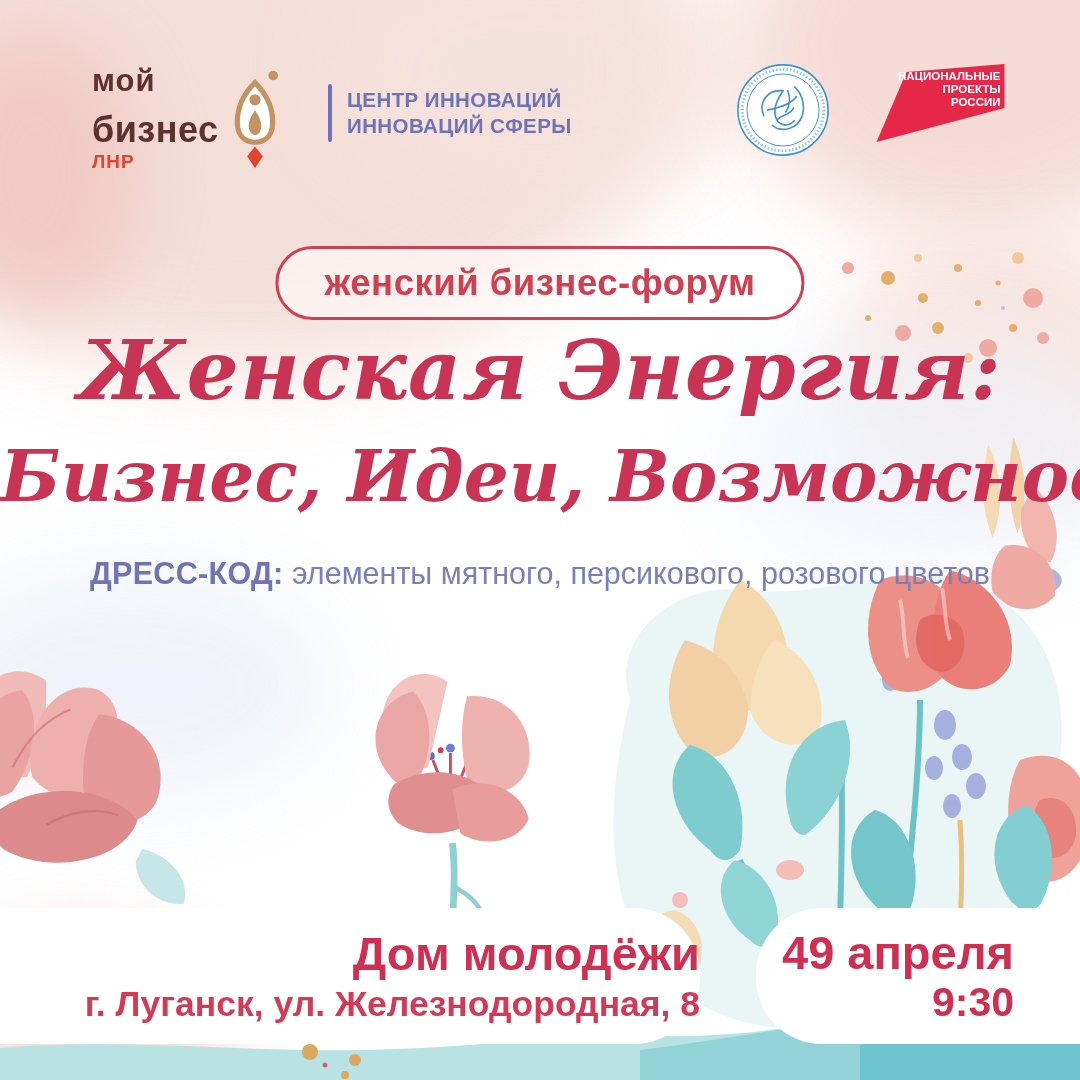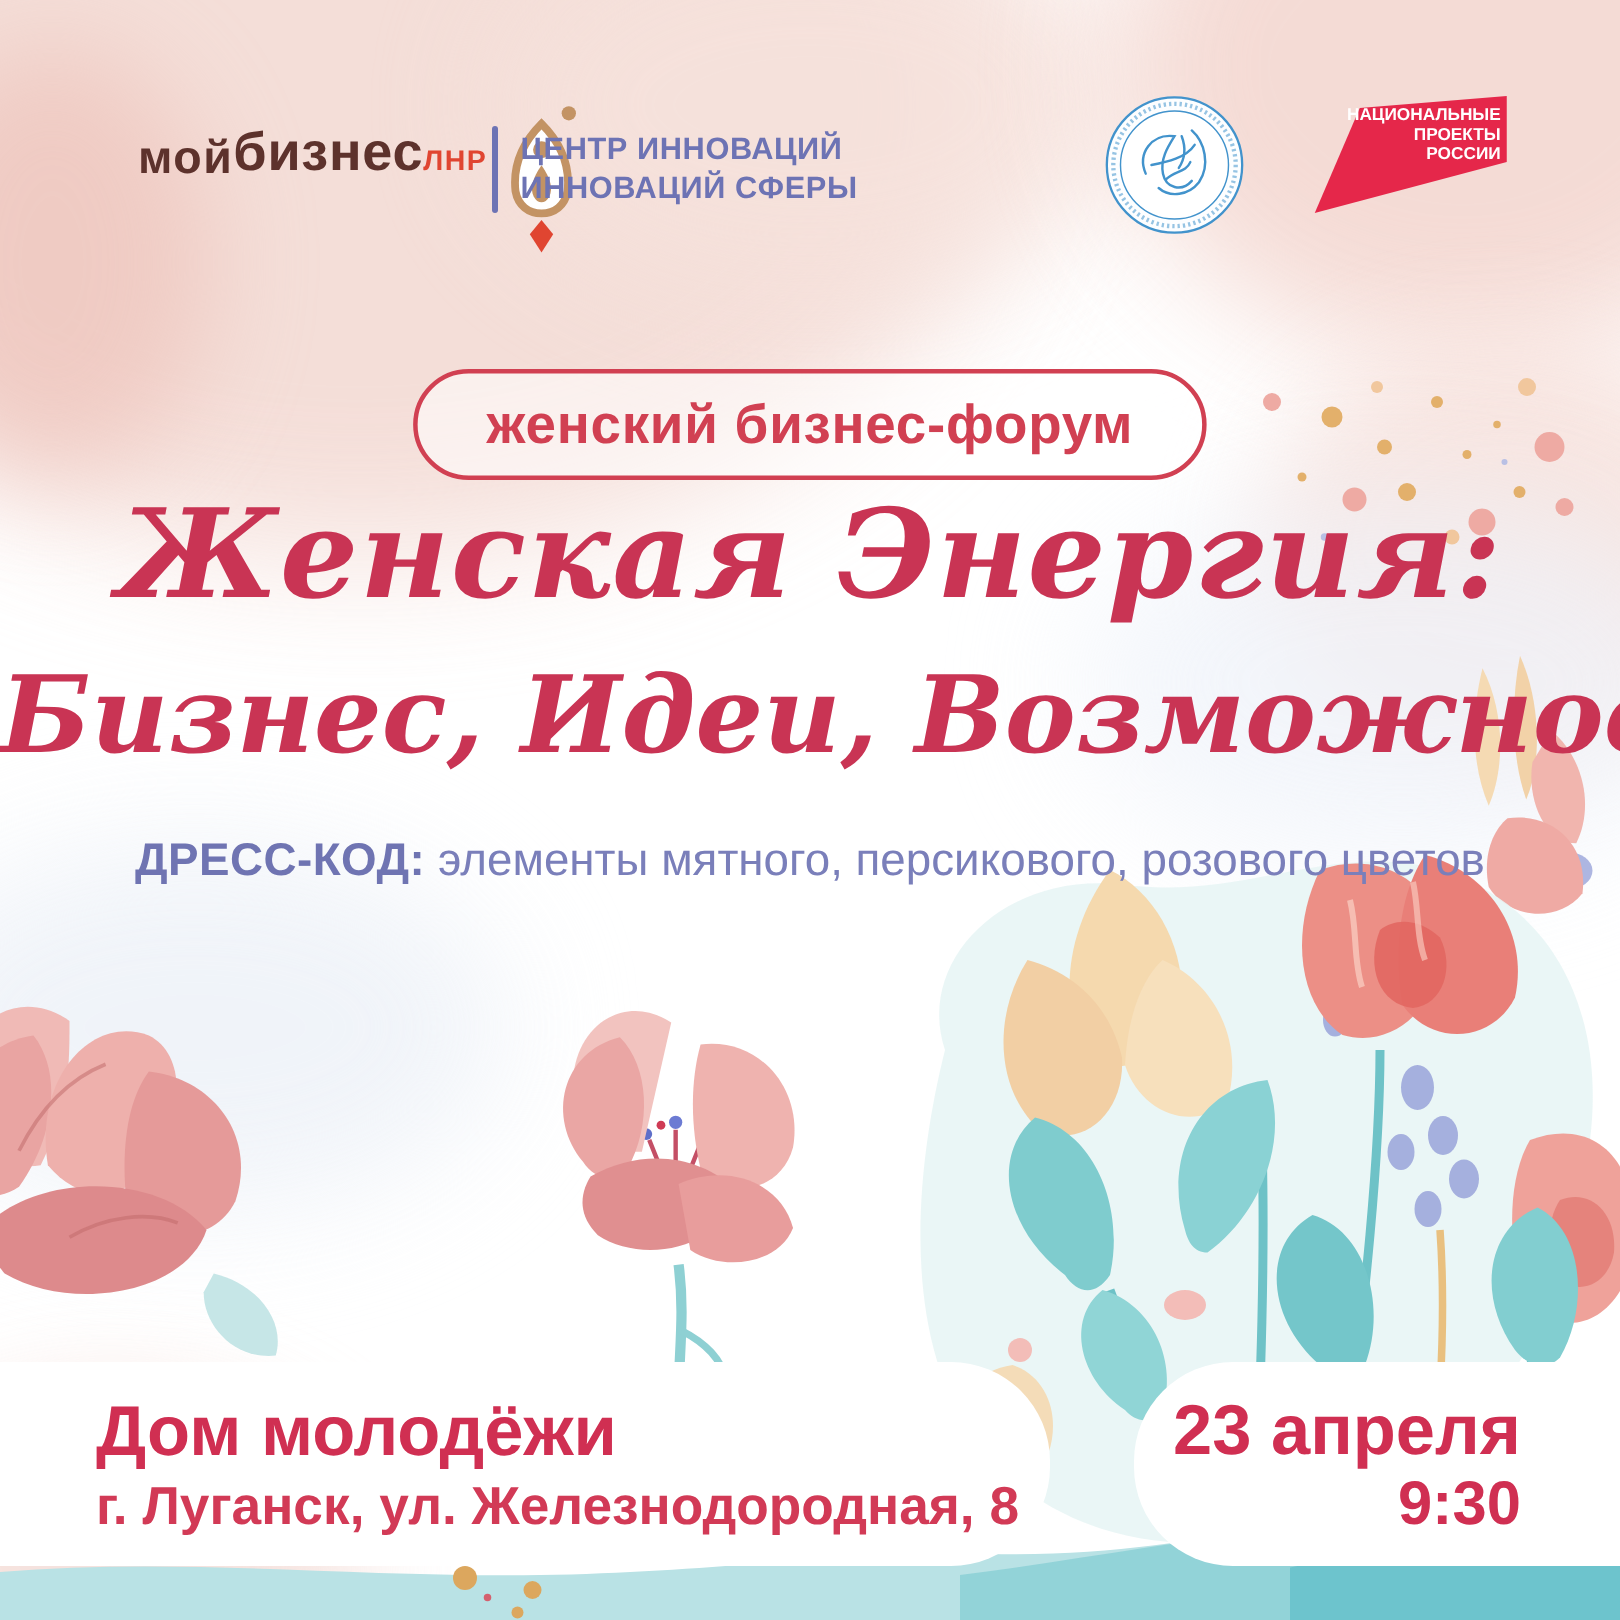--- a/index.html
+++ b/index.html
@@ -13,21 +13,21 @@
   .wash-tl2   {left:-70px;top:30px;width:210px;height:290px;background:#ecbcb3;opacity:.55;filter:blur(34px);}
   .wash-tl3   {left:330px;top:-60px;width:420px;height:260px;background:#f6e2dc;opacity:.8;filter:blur(40px);}
   .wash-tr    {right:-130px;top:-150px;width:470px;height:390px;background:#f3d5ce;opacity:.85;filter:blur(42px);}
   .wash-rm    {right:-90px;top:230px;width:330px;height:270px;background:#f6ded8;opacity:.8;filter:blur(34px);}
   .wash-blue  {left:-80px;top:560px;width:420px;height:250px;background:#eef2f8;opacity:.85;filter:blur(42px);}
   .wash-blue2 {right:-70px;top:330px;width:430px;height:250px;background:#eff3fa;opacity:.75;filter:blur(44px);}
   .wash-bl    {left:-90px;bottom:-70px;width:330px;height:220px;background:#f2d7d1;opacity:.7;filter:blur(34px);}
 
   
   .logo-mb{left:92px;top:66px;display:flex;align-items:flex-start;gap:10px;}
-  .mb-text{display:flex;flex-direction:row;align-items:flex-end;color:#5d322c;}
+  .mb-text{display:flex;flex-direction:column;align-items:flex-start;color:#5d322c;}
   .mb-w1{font-size:31px;font-weight:800;line-height:.95;letter-spacing:1px;}
   .mb-w2{font-size:36px;font-weight:600;line-height:1.0;letter-spacing:.5px;margin-top:17px;}
   .mb-reg{font-size:19px;font-weight:800;color:#e04531;margin-top:3px;letter-spacing:1px;}
 
   .logo-ciss{left:328px;top:84px;display:flex;align-items:center;gap:15px;color:#6d73b4;}
   .ciss-abbr{font-size:45px;font-weight:800;letter-spacing:1px;}
   .ciss-div{width:4px;height:58px;background:#6d73b4;border-radius:2px;}
   .ciss-name{display:flex;flex-direction:column;font-size:20.5px;font-weight:800;line-height:1.26;letter-spacing:.4px;}
 
   .emblem{left:735px;top:62px;}
@@ -42,21 +42,21 @@
   .script{left:0;width:1080px;text-align:center;color:#c93454;
           font-family:"DejaVu Serif","Liberation Serif",serif;font-style:italic;font-weight:700;white-space:nowrap;}
   .title1{top:322px;font-size:82px;letter-spacing:1px;}
   .title2{top:434px;font-size:71px;letter-spacing:0px;}
 
   .dress{left:0;top:556px;width:1080px;text-align:center;font-size:30.5px;color:#7a7fba;white-space:nowrap;}
   .dress b{font-weight:800;color:#6f74b2;letter-spacing:.3px;}
   .dress span{font-weight:500;}
 
   
-  .card{background:#ffffff;display:flex;flex-direction:column;justify-content:center;z-index:6;}
+  .card{background:#ffffff;display:flex;flex-direction:column;justify-content:center;z-index:6;align-items:flex-end;}
   .card-venue{left:0;top:908px;width:700px;height:136px;border-radius:0 66px 66px 0;padding-left:64px;box-sizing:border-box;}
   .venue-name{font-size:47px;font-weight:800;color:#d02f52;line-height:1.1;}
   .venue-addr{font-size:35.5px;font-weight:700;color:#d23a56;margin-top:5px;line-height:1.1;}
   .card-time{left:756px;top:908px;width:324px;height:136px;border-radius:66px 0 0 66px;align-items:flex-end;padding-right:66px;box-sizing:border-box;}
   .time-date{font-size:47px;font-weight:800;color:#d02f52;line-height:1.15;}
   .time-hour{font-size:41px;font-weight:800;color:#d02f52;line-height:1.1;}
 
   .z1{z-index:1;} .z2{z-index:2;} .z3{z-index:3;} .z5{z-index:5;} .z7{z-index:7;}
 </style>
 </head>
@@ -243,17 +243,17 @@
   <div class="abs z3 dress">
     <b>ДРЕСС-КОД:</b><span> элементы мятного, персикового, розового цветов</span>
   </div>
 
   <div class="abs card card-venue z7">
     <div class="venue-name">Дом молодёжи</div>
     <div class="venue-addr">г. Луганск, ул. Железнодородная, 8</div>
   </div>
 
   <div class="abs card card-time z7">
-    <div class="time-date">23 апреля</div>
+    <div class="time-date">49 апреля</div>
     <div class="time-hour">9:30</div>
   </div>
 
 </div>
 
 </body></html>

